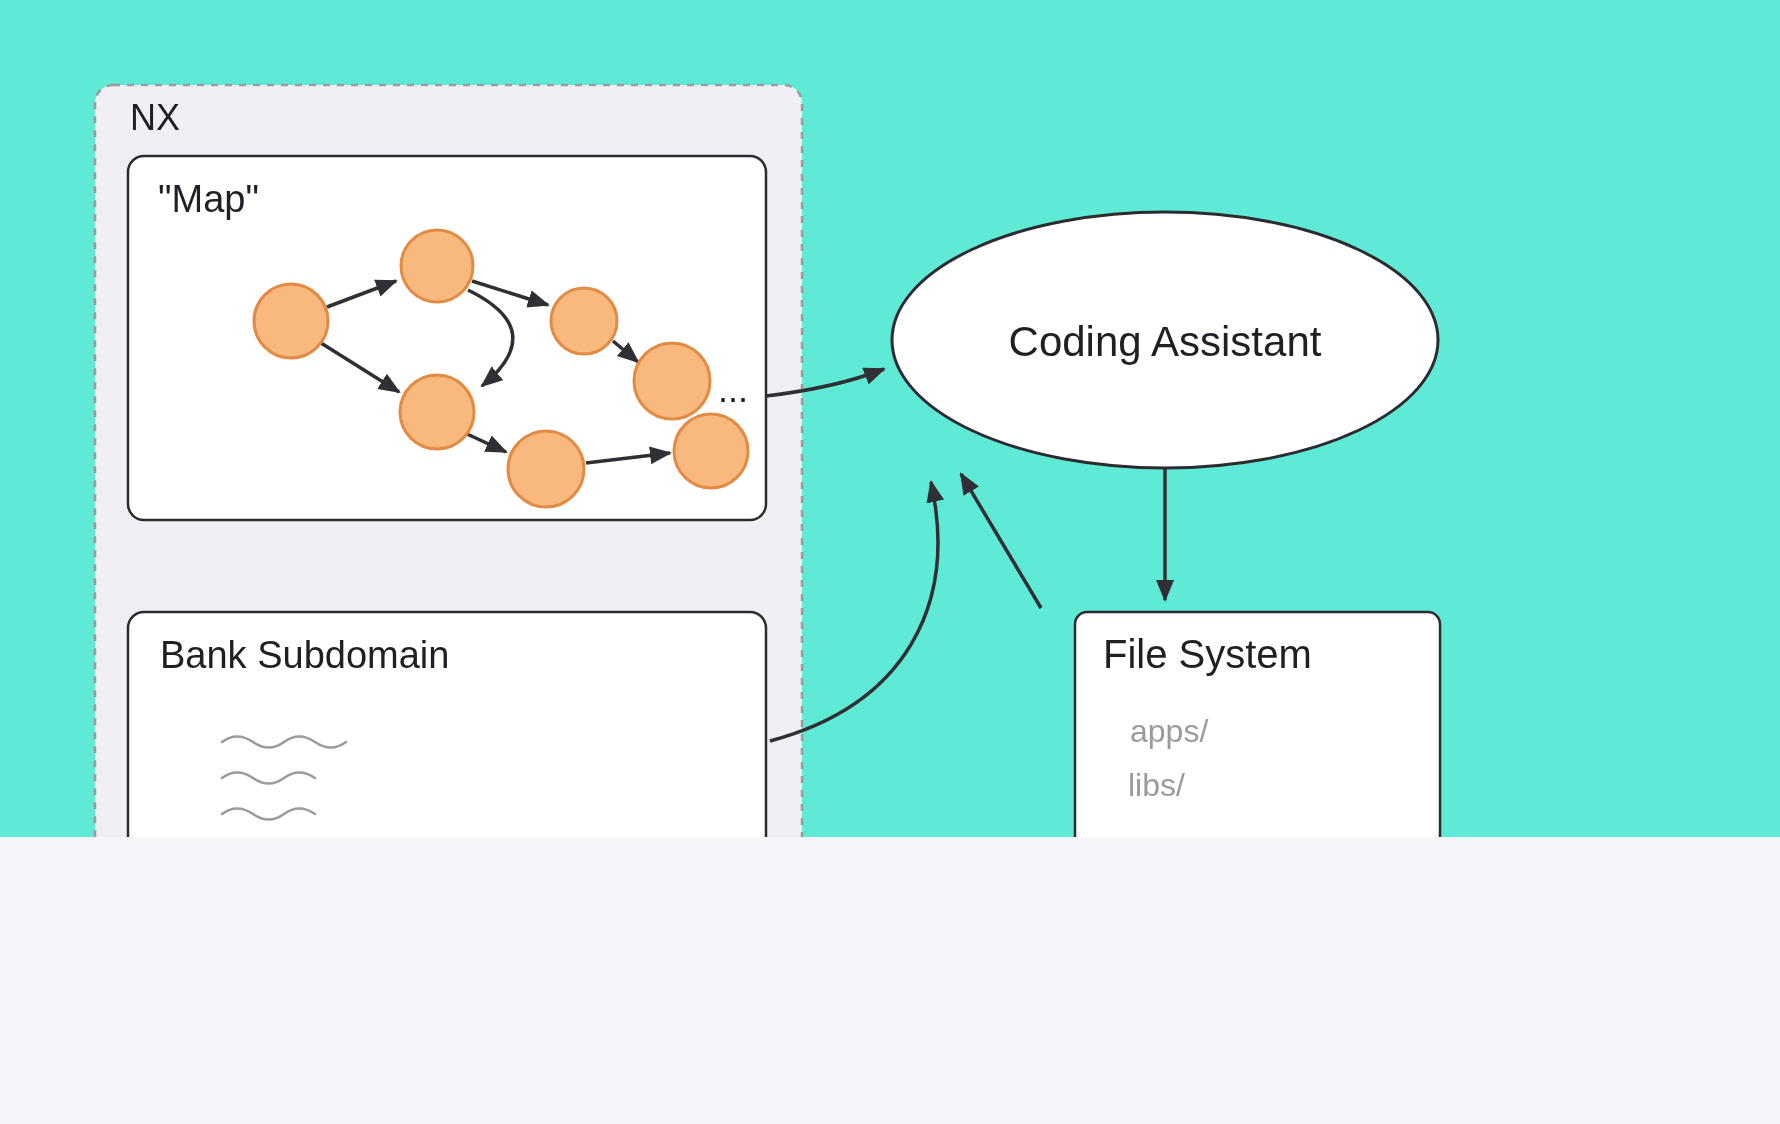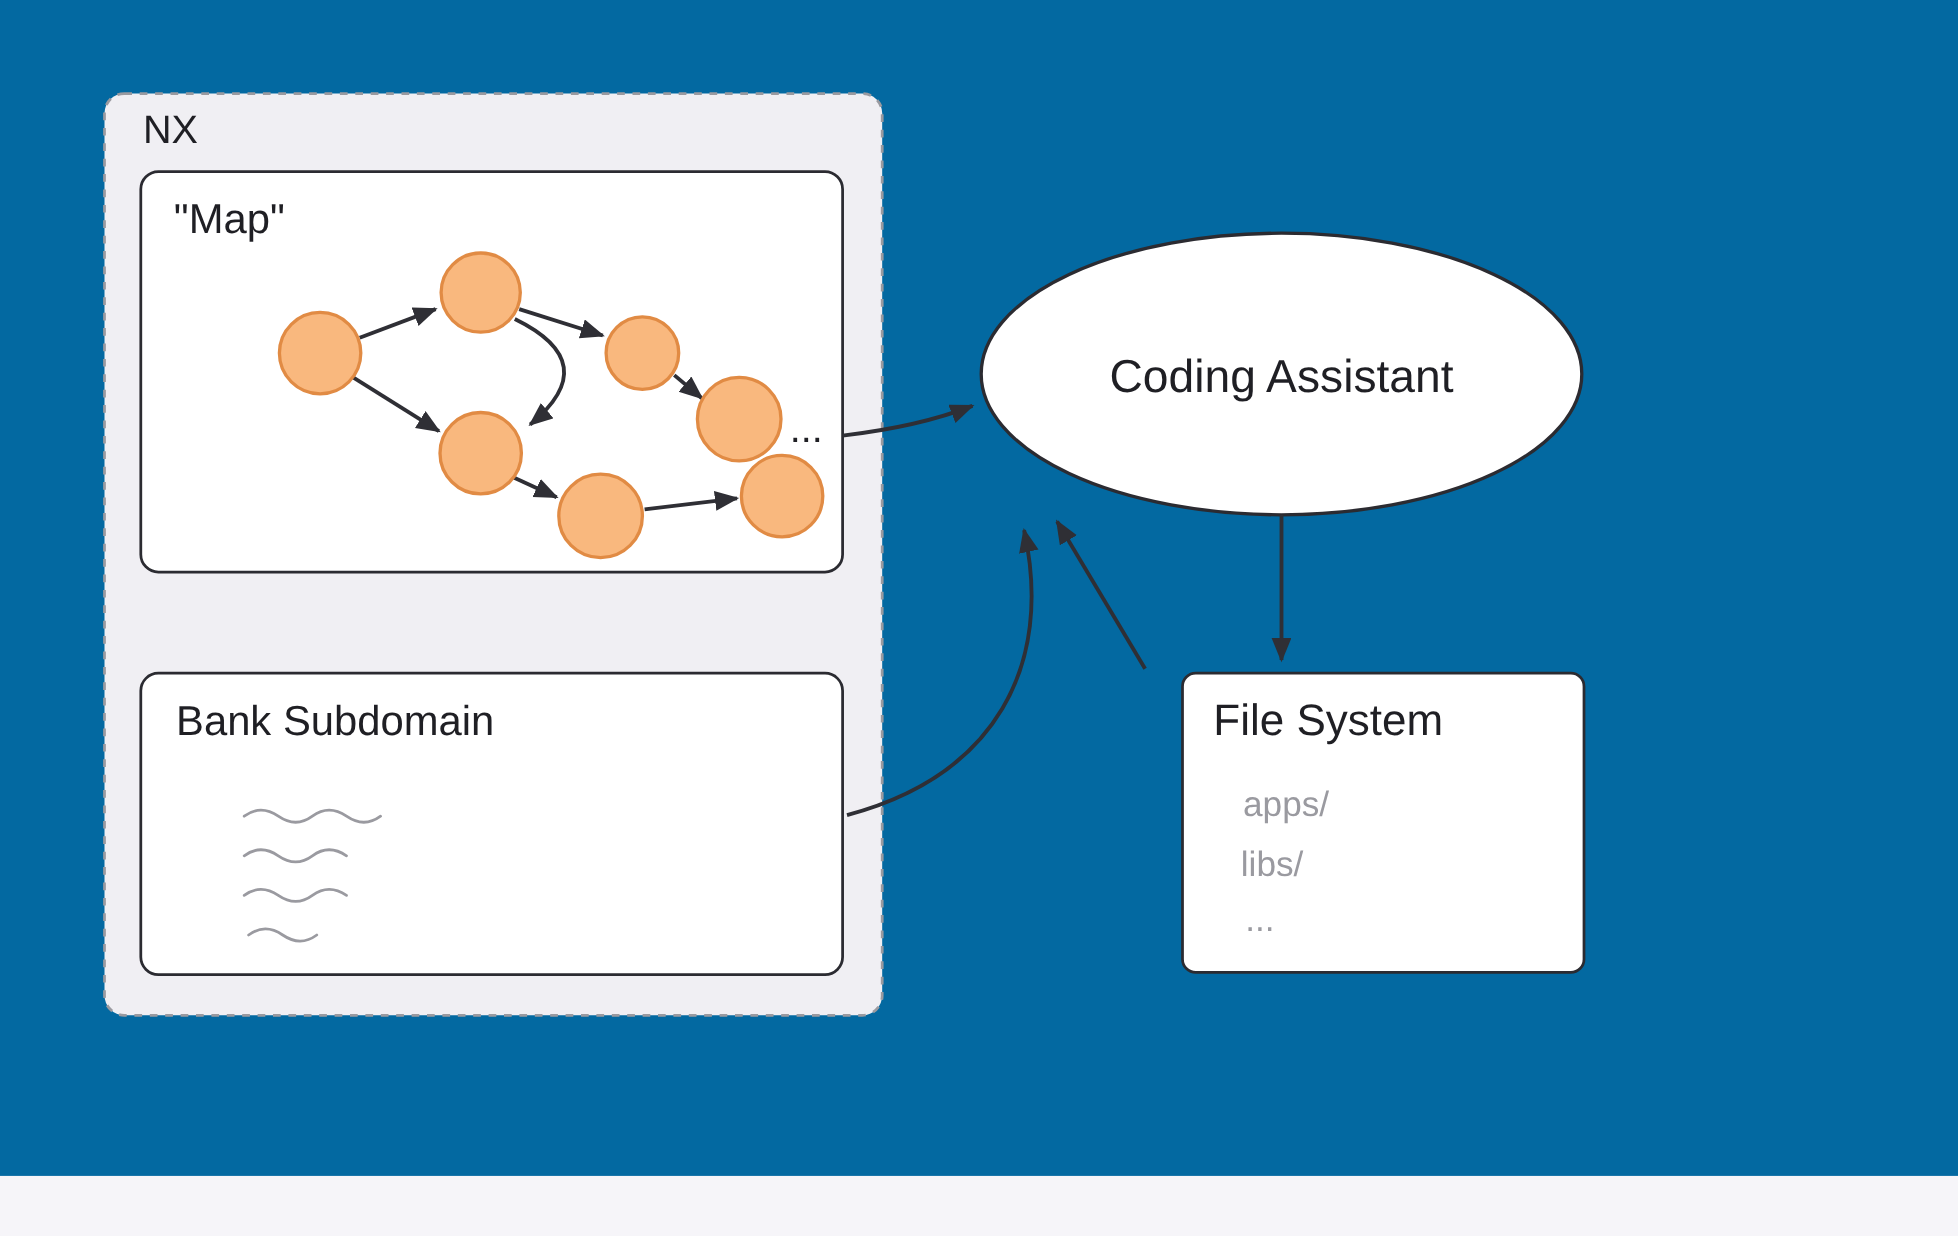--- a/index.html
+++ b/index.html
@@ -4,22 +4,22 @@
 <style>
   html, body {
     margin: 0;
     padding: 0;
     background: #f6f5f9;
     font-family: "Liberation Sans", sans-serif;
   }
   .canvas {
     position: relative;
     width: 1780px;
-    height: 1069px;
-    background: #0369a1;
+    height: 837px;
+    background: #5eead4;
     overflow: hidden;
   }
   svg { display: block; }
 
   text {
     font-family: "Liberation Sans", sans-serif;
     fill: #1f1f24;
   }
   .label-lg   { font-size: 38px; }
   .label-nx   { font-size: 36px; }

